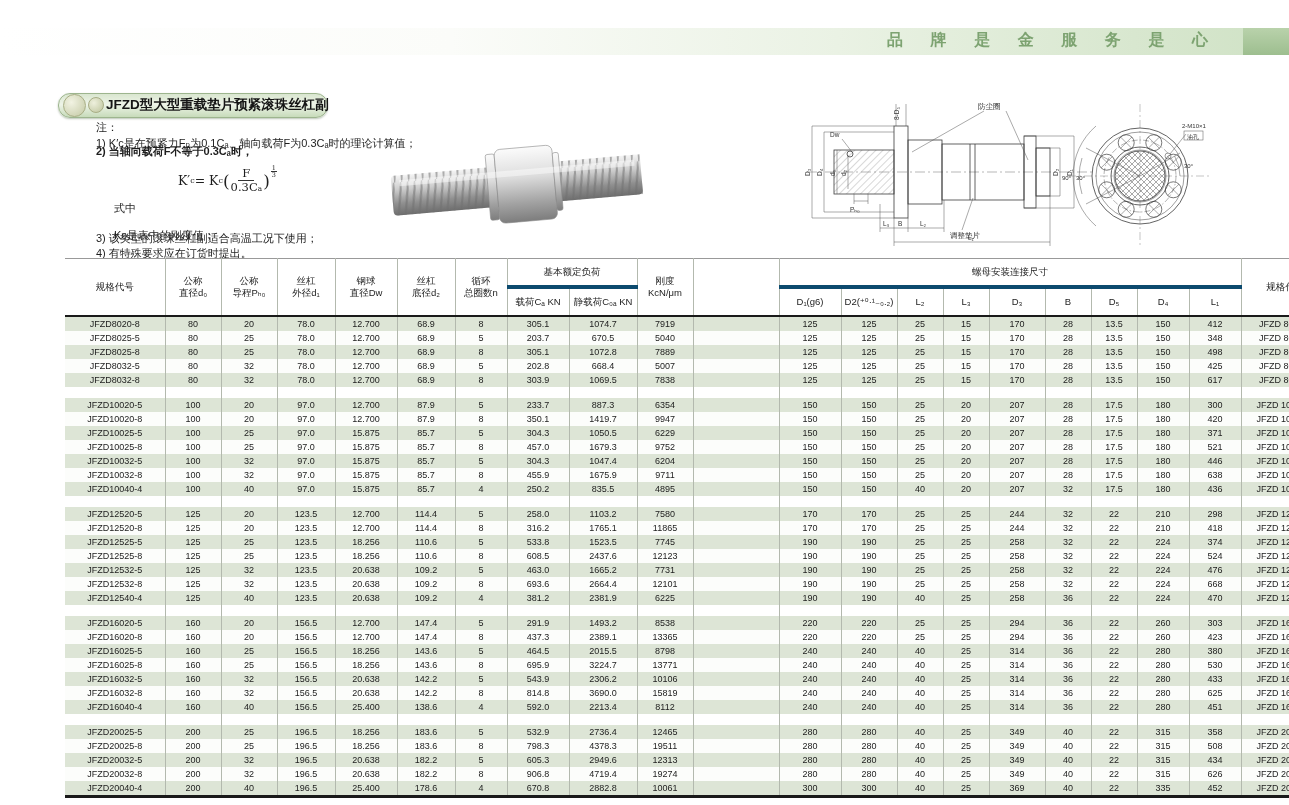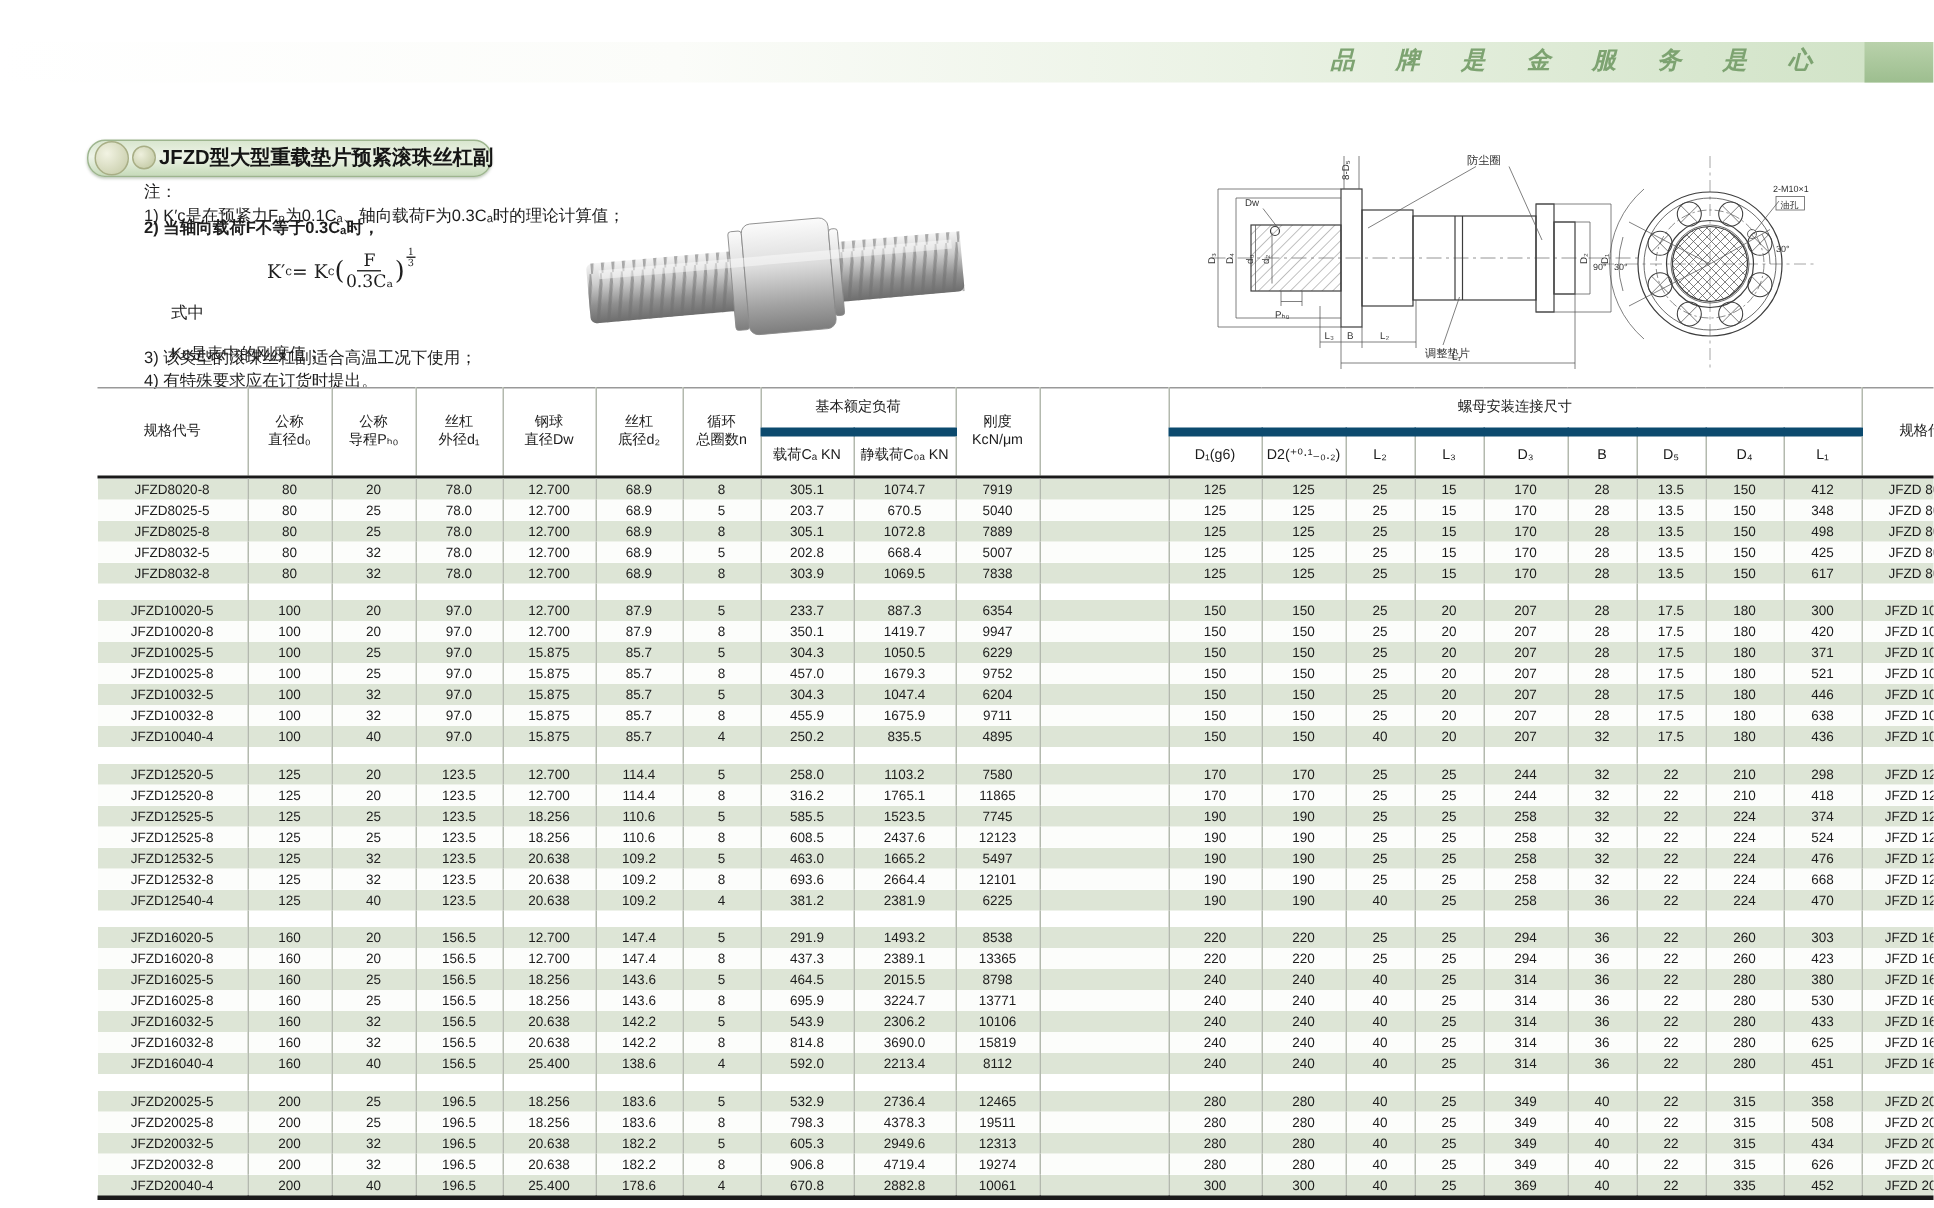--- a/index.html
+++ b/index.html
@@ -6,21 +6,21 @@
   body{
     width:1289px;height:805px;position:relative;background:#ffffff;
     font-family:"Liberation Sans","DejaVu Sans",sans-serif;color:#222;overflow:hidden;
   }
   
   .banner{position:absolute;left:0;top:28px;width:1289px;height:27px;
     background:linear-gradient(to right,#ffffff 0%,#fbfcf9 35%,#eaf2e4 65%,#d8e7cf 88%,#cfe2c5 100%);}
   .banner-edge{position:absolute;right:0;top:28px;width:46px;height:27px;
     background:linear-gradient(to bottom,#b9d2ab,#9dbe8f);}
   .slogan{position:absolute;right:70px;top:30px;font-family:"DejaVu Serif","Liberation Serif",serif;
-    font-style:italic;font-weight:bold;font-size:16px;color:#7da371;letter-spacing:11px;white-space:nowrap;}
+    font-weight:bold;font-size:16px;color:#7da371;letter-spacing:11px;white-space:nowrap;}
   
   .title-pill{position:absolute;left:58px;top:93px;width:268px;height:23px;border-radius:12px;
     background:linear-gradient(to bottom,#d9e6cf,#eef4e8 45%,#c7dbba);
     border:1px solid #9db58e;box-shadow:0 1px 2px rgba(60,90,50,.35);}
   .pill-c1{position:absolute;left:63px;top:94px;width:21px;height:21px;border-radius:50%;
     background:radial-gradient(circle at 35% 35%,#f2f3e3,#c3c9a4);border:1px solid #a8ae85;}
   .pill-c2{position:absolute;left:88px;top:97px;width:14px;height:14px;border-radius:50%;
     background:radial-gradient(circle at 35% 35%,#eef0dd,#bdc49c);border:1px solid #a8ae85;}
   .title-text{position:absolute;left:106px;top:96px;font-size:13.5px;font-weight:bold;color:#151515;white-space:nowrap;}
   
@@ -42,21 +42,21 @@
   table{border-collapse:collapse;table-layout:fixed;width:1160px;
     border-top:1px solid #999;border-bottom:3px solid #1a1a1a;font-size:9px;color:#1c1c1c;}
   th,td{border-left:1px solid #b3b9ae;border-right:1px solid #b3b9ae;padding:0;margin:0;
     text-align:center;vertical-align:middle;overflow:hidden;white-space:nowrap;}
   th{font-weight:normal;font-size:9.5px;line-height:1.3;}
   th:first-child,td:first-child{border-left:none;}
   tbody td:last-child{border-right:none;}
   th.no-r{border-right:none;}
   thead th{height:26px;background:#fff;}
   .hl{display:block;}
-  .ghead{border-bottom:6px solid #0c4a6e;margin-top:36px;}
+  .ghead{border-bottom:4px solid #0c4a6e;margin-top:36px;}
   tbody td{height:14px;font-size:9px;}
   tbody tr:first-child td{border-top:2.5px solid #1a1a1a;}
   tr.shade td{background:#dde5d6;}
   tr.plain td{background:#fcfdfb;}
   tr.sep td{height:11px;background:#ffffff;}
 </style>
 </head>
 <body>
 
 <div class="banner"></div>
@@ -716,21 +716,21 @@
           <td>JFZD 12520-8</td>
         </tr>
         <tr class="shade">
           <td>JFZD12525-5</td>
           <td>125</td>
           <td>25</td>
           <td>123.5</td>
           <td>18.256</td>
           <td>110.6</td>
           <td>5</td>
-          <td>585.5</td>
+          <td>533.8</td>
           <td>1523.5</td>
           <td>7745</td>
           <td></td>
           <td>190</td>
           <td>190</td>
           <td>25</td>
           <td>25</td>
           <td>258</td>
           <td>32</td>
           <td>22</td>
@@ -764,21 +764,21 @@
         <tr class="shade">
           <td>JFZD12532-5</td>
           <td>125</td>
           <td>32</td>
           <td>123.5</td>
           <td>20.638</td>
           <td>109.2</td>
           <td>5</td>
           <td>463.0</td>
           <td>1665.2</td>
-          <td>5497</td>
+          <td>7731</td>
           <td></td>
           <td>190</td>
           <td>190</td>
           <td>25</td>
           <td>25</td>
           <td>258</td>
           <td>32</td>
           <td>22</td>
           <td>224</td>
           <td>476</td>

